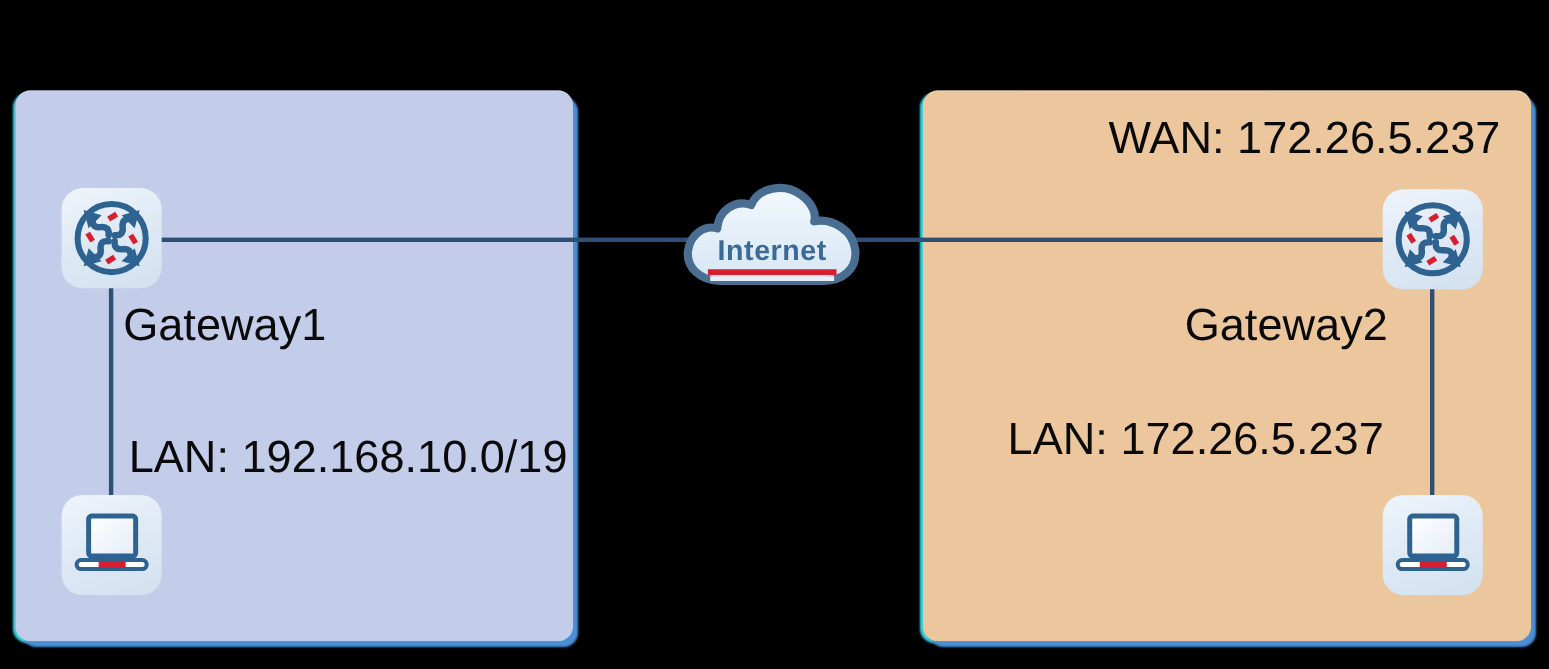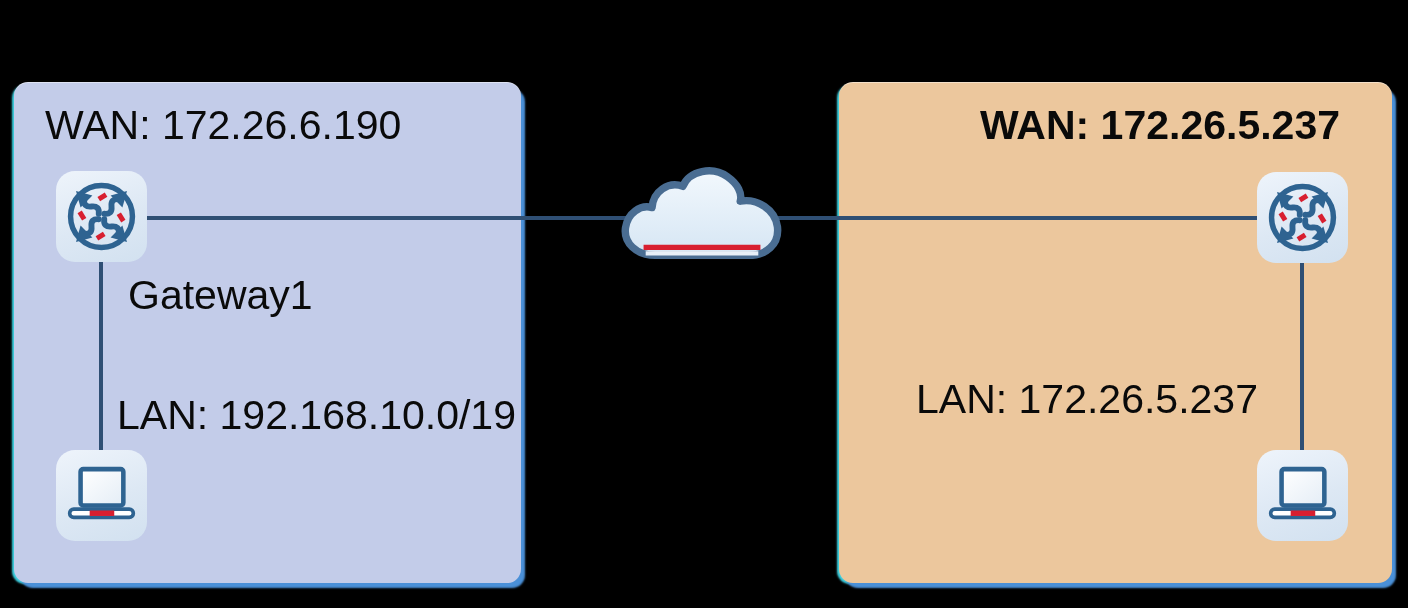--- a/index.html
+++ b/index.html
@@ -27,23 +27,23 @@
     border-top:1px solid rgba(255,255,255,.45);
     box-shadow:5px 6px 2px -1px var(--box-shadow-blue), -3px 2px 2px -1px var(--box-glow-cyan);
   }
   #site1-box{left:14px;width:507px;background:var(--site1-fill);}
   #site2-box{left:839px;width:553px;background:var(--site2-fill);}
   .lbl{
     position:absolute;z-index:6;white-space:nowrap;
     font-size:41px;line-height:46px;color:var(--label-text);
   }
   #wan1-label{left:45px;top:102px;}
-  #gateway1-label{left:128px;top:272px;}
+  #gateway1-label{left:112px;top:272px;}
   #lan1-label{left:117px;top:392px;}
-  #wan2-label{right:68px;top:102px;font-weight:bold;}
+  #wan2-label{right:44px;top:102px;}
   #gateway2-label{left:1077px;top:272px;}
   #lan2-label{left:916px;top:376px;}
   .hline,.vline{position:absolute;background:var(--link-line);z-index:2;}
   #wan-link-line{left:146px;top:216px;width:1113px;height:4px;}
   #lan1-link-line{left:99px;top:258px;width:4px;height:196px;}
   #lan2-link-line{left:1300px;top:258px;width:4px;height:196px;}
   .icon-chip{
     position:absolute;width:91px;height:91px;border-radius:19px;z-index:4;
     background:linear-gradient(160deg,#eef4fb 0%,#dde8f4 55%,#d2e1f0 100%);
   }
@@ -100,24 +100,24 @@
 
 <div id="stage">
 
   <div class="zone" id="site1-box"></div>
   <div class="zone" id="site2-box"></div>
 
   <div class="hline" id="wan-link-line"></div>
   <div class="vline" id="lan1-link-line"></div>
   <div class="vline" id="lan2-link-line"></div>
 
-  <div class="lbl" id="wan1-label">WAN: 172.26.6.190</div>
   <div class="lbl" id="gateway1-label">Gateway1</div>
   <div class="lbl" id="lan1-label">LAN: 192.168.10.0/19</div>
   <div class="lbl" id="wan2-label">WAN: 172.26.5.237</div>
+  <div class="lbl" id="gateway2-label">Gateway2</div>
   <div class="lbl" id="lan2-label">LAN: 172.26.5.237</div>
 
   <div class="icon-chip" id="router1-icon">
     <svg>
         <use href="#router-symbol"></use>
       </svg>
   </div>
   <div class="icon-chip" id="router2-icon">
     <svg>
         <use href="#router-symbol"></use>
@@ -131,15 +131,16 @@
   <div class="icon-chip" id="laptop2-icon">
     <svg>
         <use href="#laptop-symbol"></use>
       </svg>
   </div>
 
   <div id="internet-cloud">
     <svg>
         <use href="#cloud-symbol"></use>
       </svg>
+    <div id="internet-label">Internet</div>
   </div>
 
 </div>
 
 </body></html>

